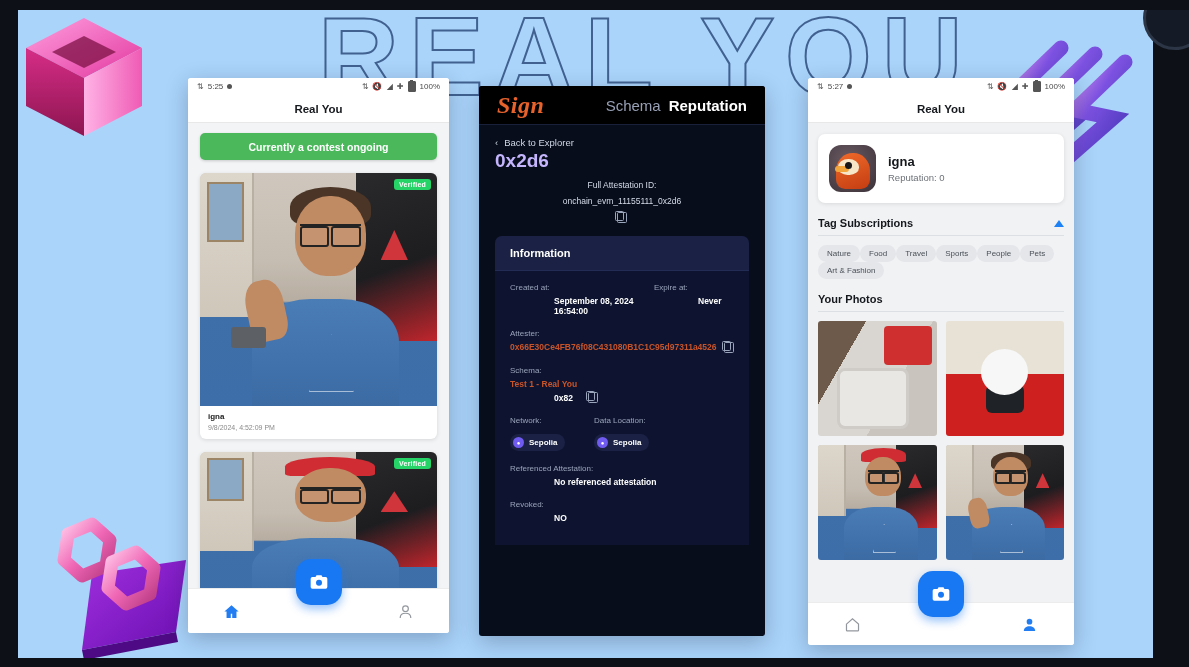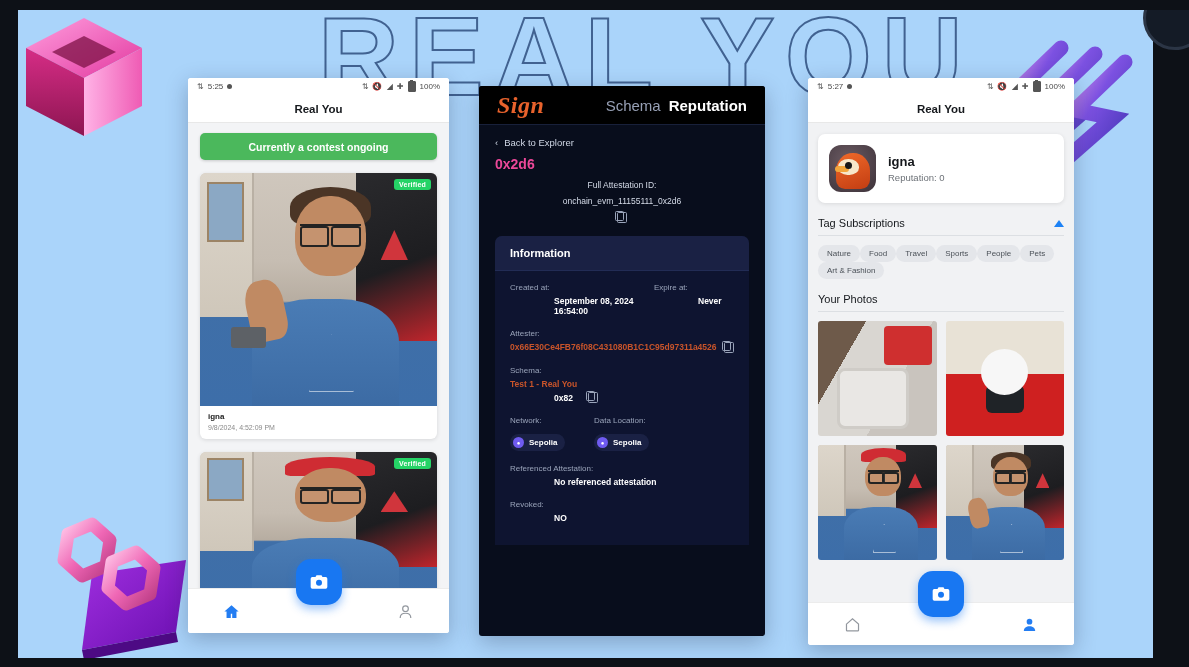--- a/index.html
+++ b/index.html
@@ -176,21 +176,21 @@
   .sign-logo{
     font-family:"Liberation Serif", serif;font-style:italic;font-weight:700;
     font-size:24px;color:#e8622c;letter-spacing:.5px;
   }
   .mid-links{display:flex;gap:8px;font-size:15px;}
   .link-dim{color:#97a0b5;}
   .link-bright{color:#ffffff;font-weight:700;}
   #mid-body{padding:12px 16px 0;color:#fff;}
   .back-row{display:flex;align-items:center;gap:6px;font-size:9.5px;color:#cfd6e4;}
   .att-label{font-size:16px;font-weight:400;color:#ffffff;margin-top:12px;letter-spacing:.2px;}
-  .att-id{font-size:14px;font-weight:700;color:#ec4899;margin-top:8px;}
+  .att-id{font-size:19px;font-weight:700;color:#c4b5fd;margin-top:2px;}
   .full-id{font-size:8.5px;color:#d5dbe8;margin-top:8px;display:flex;align-items:center;gap:6px;flex-direction:column;}
   .copy-ico{display:inline-block;width:8px;height:9px;border:1px solid #9aa4ba;border-radius:1.5px;position:relative;}
   .copy-ico:before{content:"";position:absolute;left:-3px;top:-2px;width:7px;height:8px;border:1px solid #9aa4ba;border-radius:1.5px;}
   .info-card{
     margin-top:13px;background:#111733;border-radius:7px 7px 0 0;overflow:hidden;
     min-height:300px;
   }
   .info-head{
     padding:11px 15px;font-size:11px;font-weight:700;color:#fff;
     background:#1a2144;border-bottom:1px solid #222c55;
@@ -223,21 +223,21 @@
   .avatar .duck-hood{position:absolute;left:14%;top:16%;width:74%;height:78%;border-radius:48% 48% 26% 26%;background:linear-gradient(160deg,#f06a2a,#c33d12);}
   .avatar .duck-face{position:absolute;left:20%;top:30%;width:44%;height:34%;border-radius:50% 50% 46% 46%;background:#f7e7c9;}
   .avatar .duck-beak{position:absolute;left:12%;top:44%;width:30%;height:13%;border-radius:4px;background:#f3a63c;}
   .avatar .duck-eye{position:absolute;left:34%;top:36%;width:7px;height:7px;border-radius:50%;background:#171717;}
   .uname{font-size:13px;font-weight:700;color:#15181c;}
   .urep{font-size:9.5px;color:#6d7278;margin-top:3px;}
   .section-head{
     margin:14px 10px 0;display:flex;align-items:center;justify-content:space-between;
     padding-bottom:6px;border-bottom:1px solid #dcdfe3;
   }
-  .section-title{font-size:11px;font-weight:400;color:#15181c;}
+  .section-title{font-size:11px;font-weight:700;color:#15181c;}
   .caret-up{width:0;height:0;border-left:5px solid transparent;border-right:5px solid transparent;border-bottom:7px solid #1d82f5;}
   .tagwrap{margin:9px 10px 0;display:flex;flex-wrap:wrap;}
   .tag{
     background:#e4e6ea;color:#4b5158;font-size:8px;border-radius:10px;padding:4px 9px;
   }
   .photos-grid{margin:9px 10px 0;display:grid;grid-template-columns:1fr 1fr;gap:9px;}
   .ph{height:115px;border-radius:3px;overflow:hidden;position:relative;}
   .ph-fan{background:linear-gradient(120deg,#6e5a4a 0 26%,#d9d6d1 26% 62%,#c9c4be 62% 100%);}
   .ph-fan:after{content:"";position:absolute;left:16%;bottom:6%;width:56%;height:48%;border-radius:8px;background:#e9e7e4;border:3px solid #cfccc7;}
   .ph-fan:before{content:"";position:absolute;right:4%;top:4%;width:40%;height:34%;background:#cf2f2f;border-radius:4px;}

